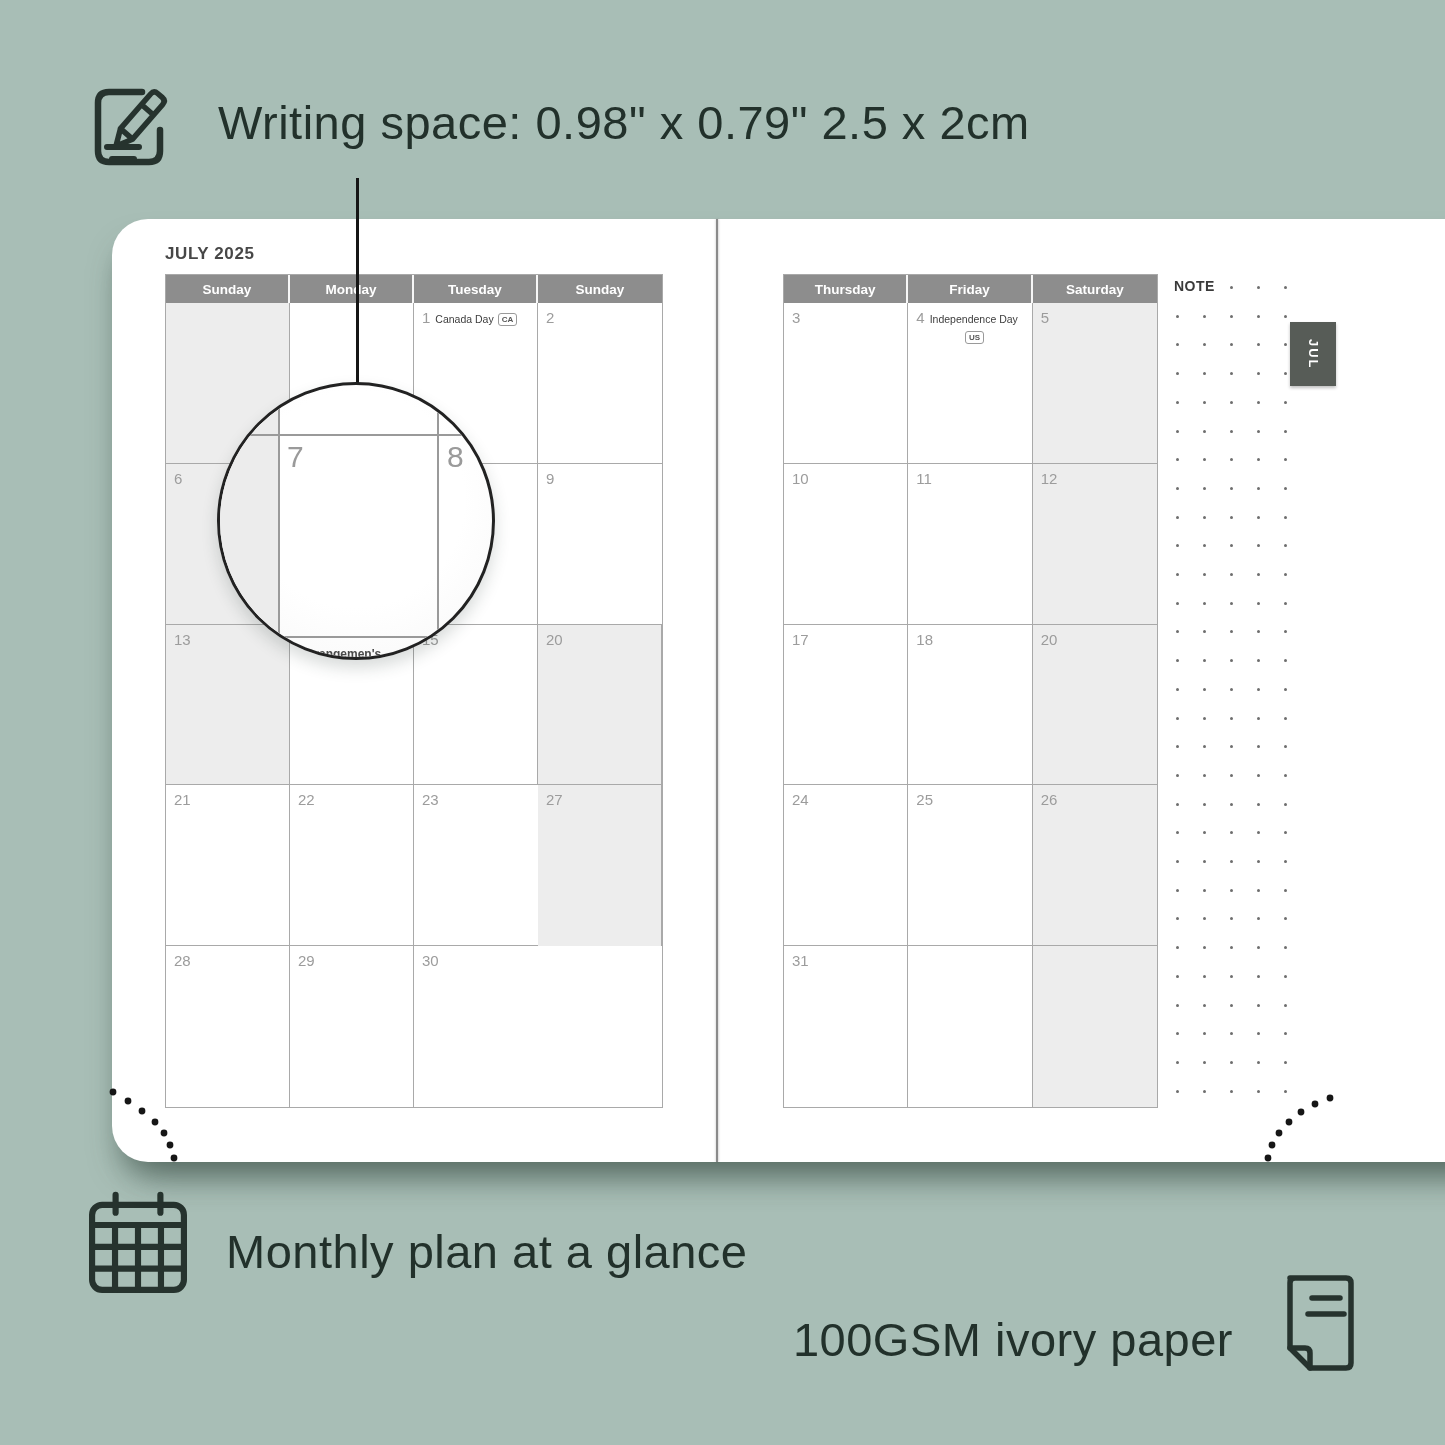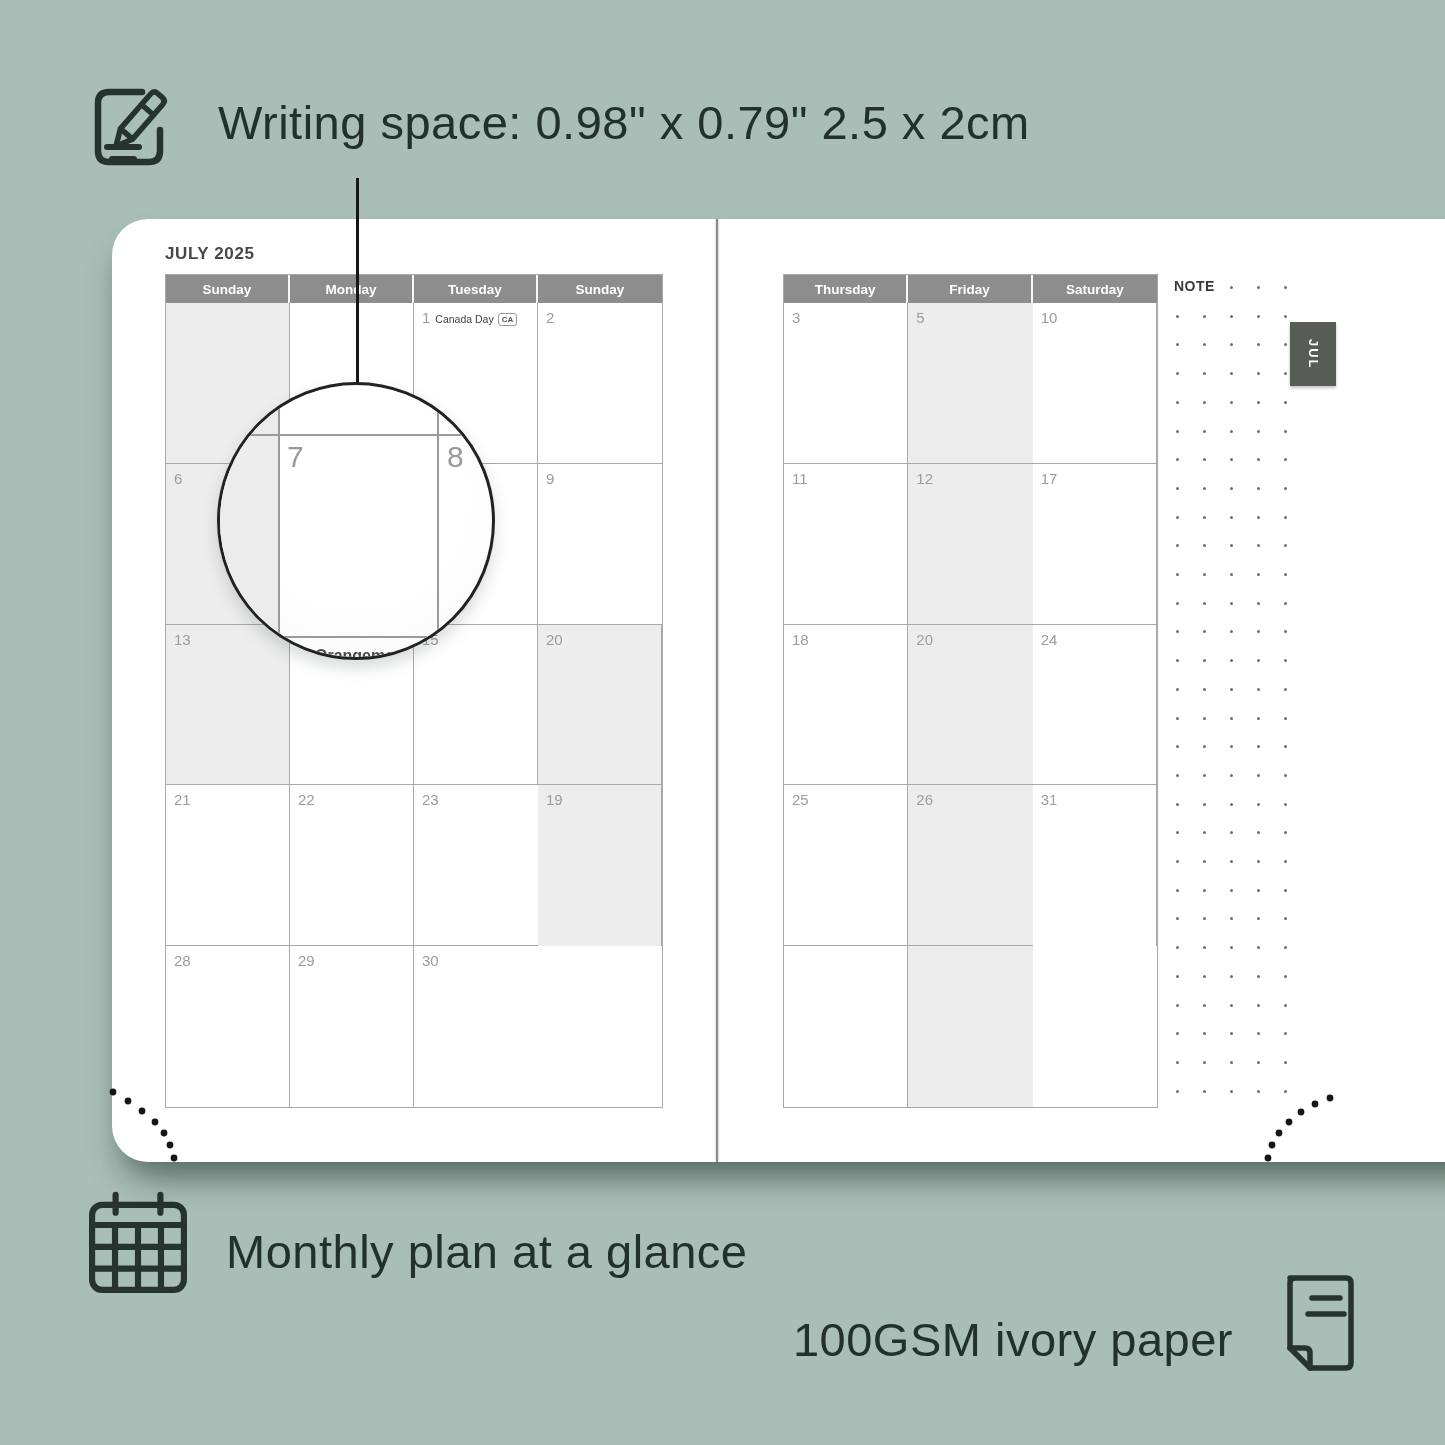--- a/index.html
+++ b/index.html
@@ -105,21 +105,21 @@
     border-radius:50%;border:3px solid #222;box-sizing:border-box;
     background:radial-gradient(circle at 50% 42%, #ffffff 52%, #fbfbfb 74%, #e9e9e9 100%);
     overflow:hidden;z-index:6;
     box-shadow:0 8px 16px rgba(40,55,48,0.18);
   }
   .mag-el{position:absolute;}
   #mag-shade{left:0;top:0;width:59px;height:100%;background:#ececec;}
   .mag-vline{width:2px;height:100%;top:0;background:#9a9a9a;}
   .mag-hline{height:2px;width:100%;left:0;background:#9a9a9a;}
   .mag-num{font-size:30px;color:#9a9a9a;}
-  #mag-evt{left:95px;top:262px;font-size:16px;color:#4a4a4a;font-weight:bold;white-space:nowrap;text-decoration:underline;}
+  #mag-evt{left:85px;top:262px;font-size:12px;color:#4a4a4a;font-weight:bold;white-space:nowrap;text-decoration:underline;}
 </style>
 </head>
 <body>
 
 <div class="cap-icon" style="left:85px;top:75px;">
   <svg width="100" height="105" viewBox="0 0 100 105" fill="none">
     <path d="M57 17 H24 q-11 0 -11 11 v48 q0 11 11 11 h40 q11 0 11 -11 V55" stroke="#26332e" stroke-width="6.5" stroke-linecap="round" stroke-linejoin="round"></path>
     <g transform="translate(31,71) rotate(-49)" stroke="#26332e" stroke-width="5.5" stroke-linecap="round" stroke-linejoin="round">
       <path d="M0 0 L16 -8 L16 8 Z M16 -8 H62 q5 0 5 5 v6 q0 5 -5 5 H16 M48 -8 V8"></path>
     </g>
@@ -146,30 +146,31 @@
       <div class="cell"><span class="num">7</span></div>
       <div class="cell"><span class="num">8</span></div>
       <div class="cell lastcol"><span class="num">9</span></div>
       <div class="cell shaded"><span class="num">13</span></div>
       <div class="cell"><span class="num">14</span><span class="evt">Orangemen's Day</span></div>
       <div class="cell"><span class="num">15</span></div>
       <div class="cell shaded"><span class="num">20</span></div>
       <div class="cell"><span class="num">21</span></div>
       <div class="cell"><span class="num">22</span></div>
       <div class="cell lastcol"><span class="num">23</span></div>
-      <div class="cell shaded lastrow"><span class="num">19</span></div>
+      <div class="cell shaded lastrow"><span class="num">27</span></div>
       <div class="cell lastrow"><span class="num">28</span></div>
       <div class="cell lastrow"><span class="num">29</span></div>
       <div class="cell lastcol lastrow"><span class="num">30</span></div>
     </div>
   <div id="calRight" class="cal">
       <div class="hcell">Thursday</div>
       <div class="hcell">Friday</div>
       <div class="hcell last">Saturday</div>
       <div class="cell"><span class="num">3</span></div>
+      <div class="cell"><span class="num">4</span><span class="evt">Independence Day</span><div class="badge-row"><span class="badge">US</span></div></div>
       <div class="cell shaded lastcol"><span class="num">5</span></div>
       <div class="cell"><span class="num">10</span></div>
       <div class="cell"><span class="num">11</span></div>
       <div class="cell shaded lastcol"><span class="num">12</span></div>
       <div class="cell"><span class="num">17</span></div>
       <div class="cell"><span class="num">18</span></div>
       <div class="cell shaded lastcol"><span class="num">20</span></div>
       <div class="cell"><span class="num">24</span></div>
       <div class="cell"><span class="num">25</span></div>
       <div class="cell shaded lastcol"><span class="num">26</span></div>

